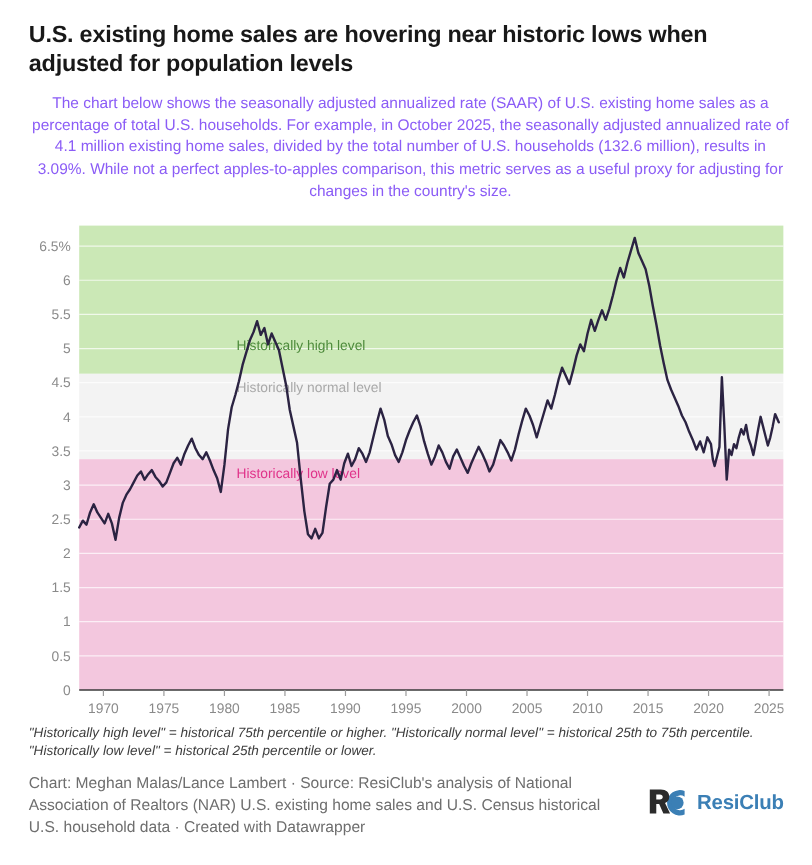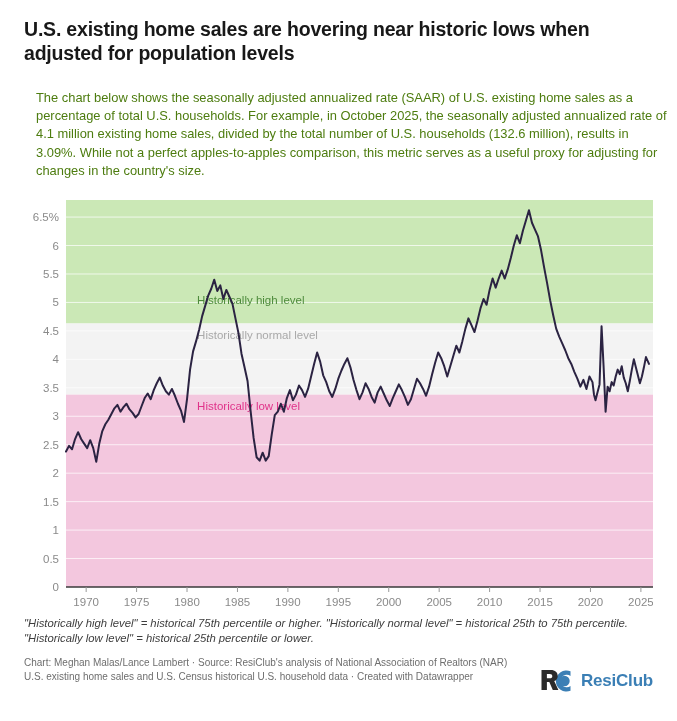--- a/index.html
+++ b/index.html
@@ -28,24 +28,25 @@
     line-height: 1.22;
     letter-spacing: -0.2px;
     color: #181818;
     margin: 0;
     padding-top: 18px;
     width: 640px;
   }
   #chart-subtitle {
     font-size: 12.9px;
     line-height: 1.42;
-    color: #4d7c0f;
-    margin: 12px;
+    color: #8b5cf6;
+    margin: 0;
     padding-top: 11px;
     width: 636px;
+    text-align: center;
   }
   .chart-block {
     position: relative;
     margin-top: 12px;
     width: 629px;
     height: 415px;
   }
   svg.chart { display: block; }
   .axis-label {
     font-family: "Liberation Sans", sans-serif;
@@ -71,21 +72,21 @@
     width: 622px;
   }
   .credit-row {
     display: flex;
     align-items: flex-start;
     justify-content: space-between;
     padding-top: 9px;
     width: 629px;
   }
   .credit {
-    font-size: 10px;
+    font-size: 13px;
     line-height: 1.38;
     color: #6e6e6e;
     width: 494px;
     margin: 0;
   }
   .logo {
     display: flex;
     align-items: center;
     gap: 7px;
     padding-top: 12px;

